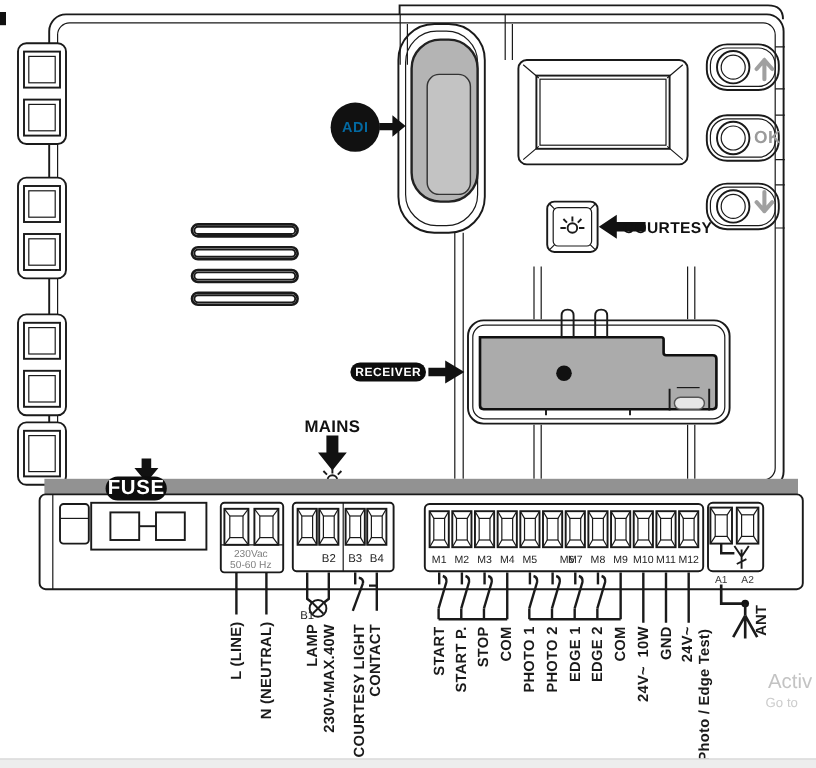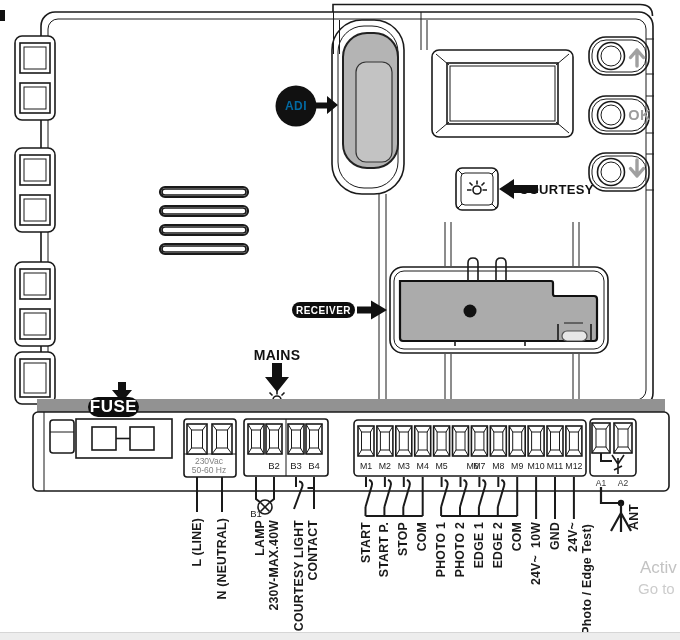--- a/index.html
+++ b/index.html
@@ -26,21 +26,21 @@
   .b-lbl{position:absolute;transform:translateX(-50%);font-size:9.5px;color:#222;}
   .a-lbl{position:absolute;transform:translateX(-50%);font-size:8.5px;color:#3a3a3a;}
   .pw-lbl{position:absolute;transform:translateX(-50%);font-size:8.5px;color:#808080;}
   .pill{position:absolute;background:#0d0d0d;color:#fff;font-weight:bold;
         display:flex;align-items:center;justify-content:center;letter-spacing:0.5px;}
   .callout{position:absolute;font-weight:bold;color:#111;}
   .adi-text{position:absolute;color:#0369a1;font-weight:bold;font-size:12px;letter-spacing:0.5px;
             transform:translate(-50%,-50%);}
   .ok-lbl{position:absolute;font-weight:bold;font-size:14.5px;color:#9b9b9b;letter-spacing:0.5px;}
   .wm1{position:absolute;font-size:17px;color:#c3c3c3;}
-  .wm2{position:absolute;font-size:15px;color:#cccccc;}
+  .wm2{position:absolute;font-size:11px;color:#cccccc;}
   .bottom-band{position:absolute;left:0;top:632px;width:680px;height:8px;
                background:#ededed;border-top:1px solid #d6d6d6;}
 </style>
 </head>
 <body>
 
 <div class="stage">
 
 <svg class="art" width="680" height="640" viewBox="0 0 680 640">
   <defs>

